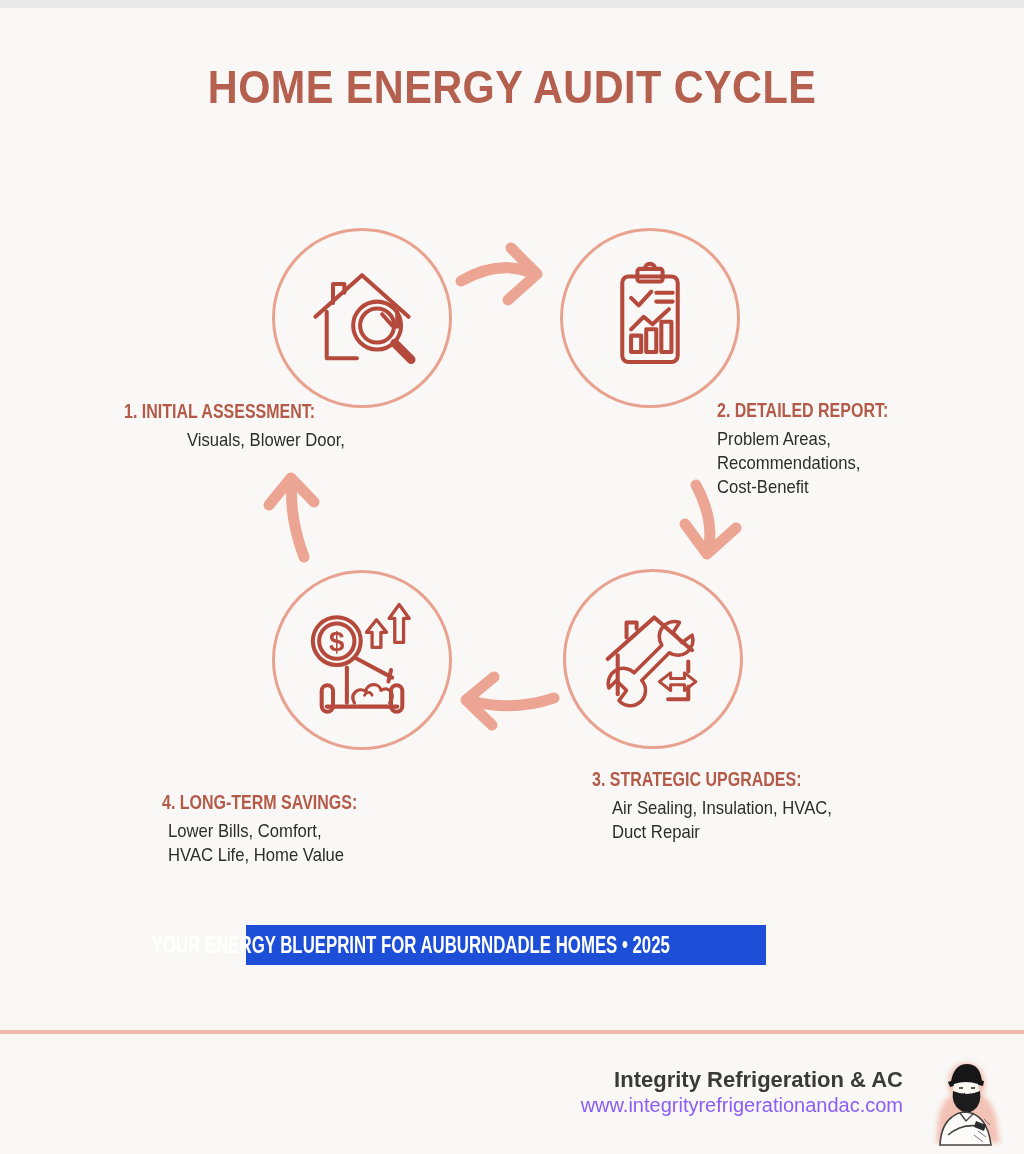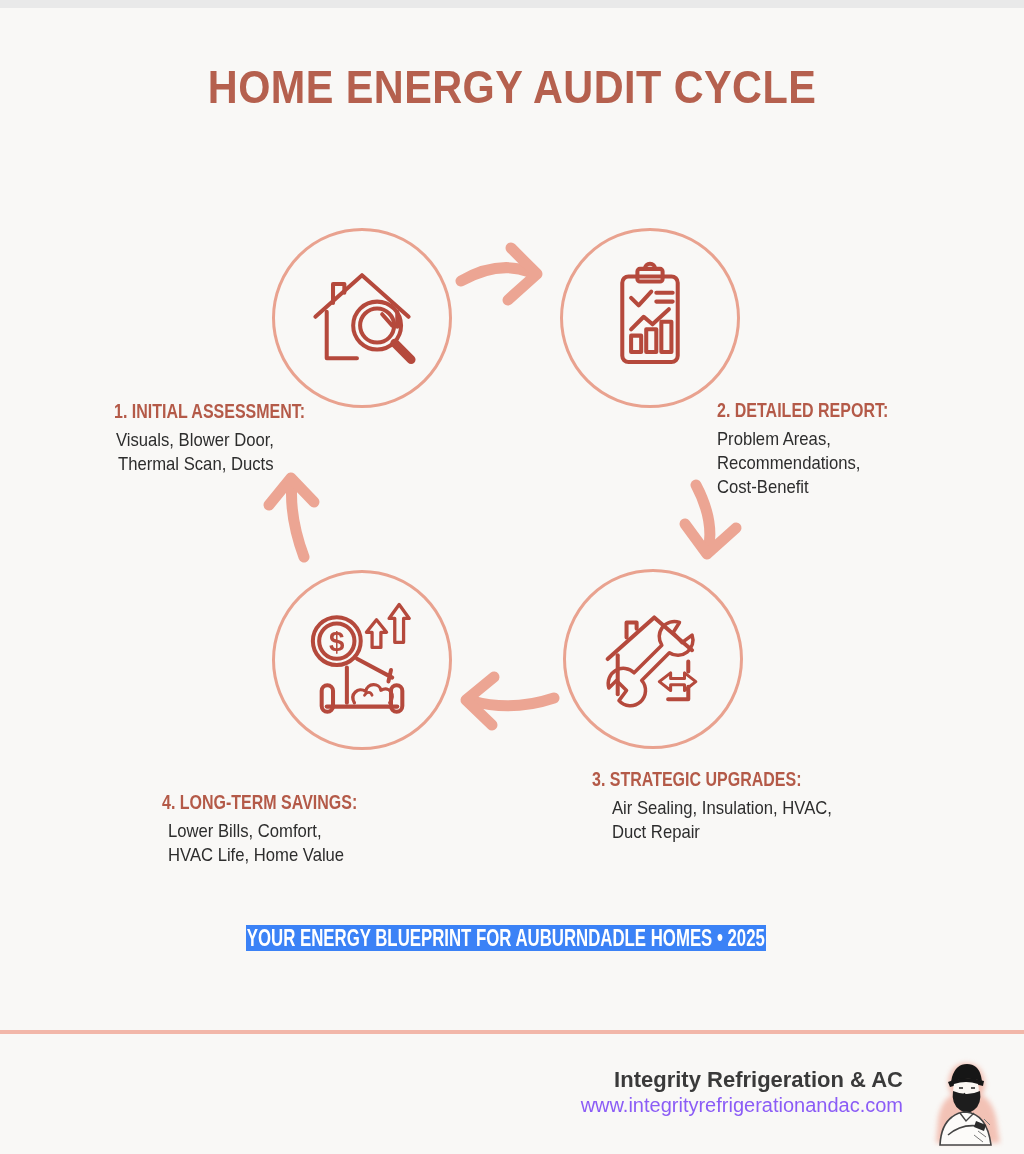--- a/index.html
+++ b/index.html
@@ -23,22 +23,22 @@
   .node svg *{ stroke:#b5493c; fill:none; stroke-width:3.2; stroke-linecap:round; stroke-linejoin:round; }
   .node svg text{ stroke:none; fill:#b5493c; font-weight:bold; }
 
   .arrows{ position:absolute; left:0; top:0; width:1024px; height:1154px; pointer-events:none; }
   .arrows path{ stroke:#eca593; stroke-width:11; fill:none; stroke-linecap:round; stroke-linejoin:round; }
 
   .step{ position:absolute; }
   .step .hd{ font-size:20px; font-weight:bold; color:#b45a48; margin-bottom:5px; }
   .step .ln{ font-size:18.5px; color:#2d2d2d; line-height:24px; }
 
-  .banner{ position:absolute; left:246px; top:917px; width:520px; height:26px;
-    background:#3b82f6; color:#ffffff; display:flex; align-items:center; justify-content:center;
+  .banner{ position:absolute; left:246px; top:917px; width:520px; height:40px;
+    background:#1d4ed8; color:#ffffff; display:flex; align-items:center; justify-content:flex-end;
     font-weight:bold; font-size:23px; }
 
   .divider{ position:absolute; left:0; top:1022px; width:1024px; height:4px; background:#f2b7a9; }
 
   .footer-text{ position:absolute; right:121px; top:1058px; width:420px; text-align:right; }
   .footer-company{ font-size:22px; font-weight:bold; color:#3a3a3a; line-height:27px; }
   .footer-url{ font-size:20px; color:#8b5cf6; line-height:25px; }
   .footer-logo{ position:absolute; left:928px; top:1046px; width:76px; height:94px; }
 </style>
 </head>
@@ -117,24 +117,23 @@
       <path d="M38 56 v28"></path>
       <path d="M46 49 L74 64 M73 58 l-2 9"></path>
       <path d="M22 87 h56"></path>
       <rect x="18" y="70" width="9" height="21" rx="4.5"></rect>
       <rect x="73" y="70" width="9" height="21" rx="4.5"></rect>
       <path d="M44 84 c-4 -7 3 -13 9 -9 c1 -7 11 -7 12 -1 c7 -4 12 4 7 10" style="stroke-width:2.6"></path>
       <path d="M52 78 c2 -3 5 -3 6 0" style="stroke-width:2.2"></path>
     </svg>
   </div>
 
-  <div class="step" style="left:114px; top:392px;">
+  <div class="step" style="left:124px; top:392px;text-align:right;">
     <div class="hd"><span class="chead">1. INITIAL ASSESSMENT:</span></div>
     <div class="ln" style="padding-left:2px;"><span class="cbody">Visuals, Blower Door,</span></div>
-    <div class="ln" style="padding-left:4px;"><span class="cbody">Thermal Scan, Ducts</span></div>
   </div>
 
   <div class="step" style="left:717px; top:391px;">
     <div class="hd"><span class="chead">2. DETAILED REPORT:</span></div>
     <div class="ln"><span class="cbody">Problem Areas,</span></div>
     <div class="ln"><span class="cbody">Recommendations,</span></div>
     <div class="ln"><span class="cbody">Cost-Benefit</span></div>
   </div>
 
   <div class="step" style="left:592px; top:760px;">

